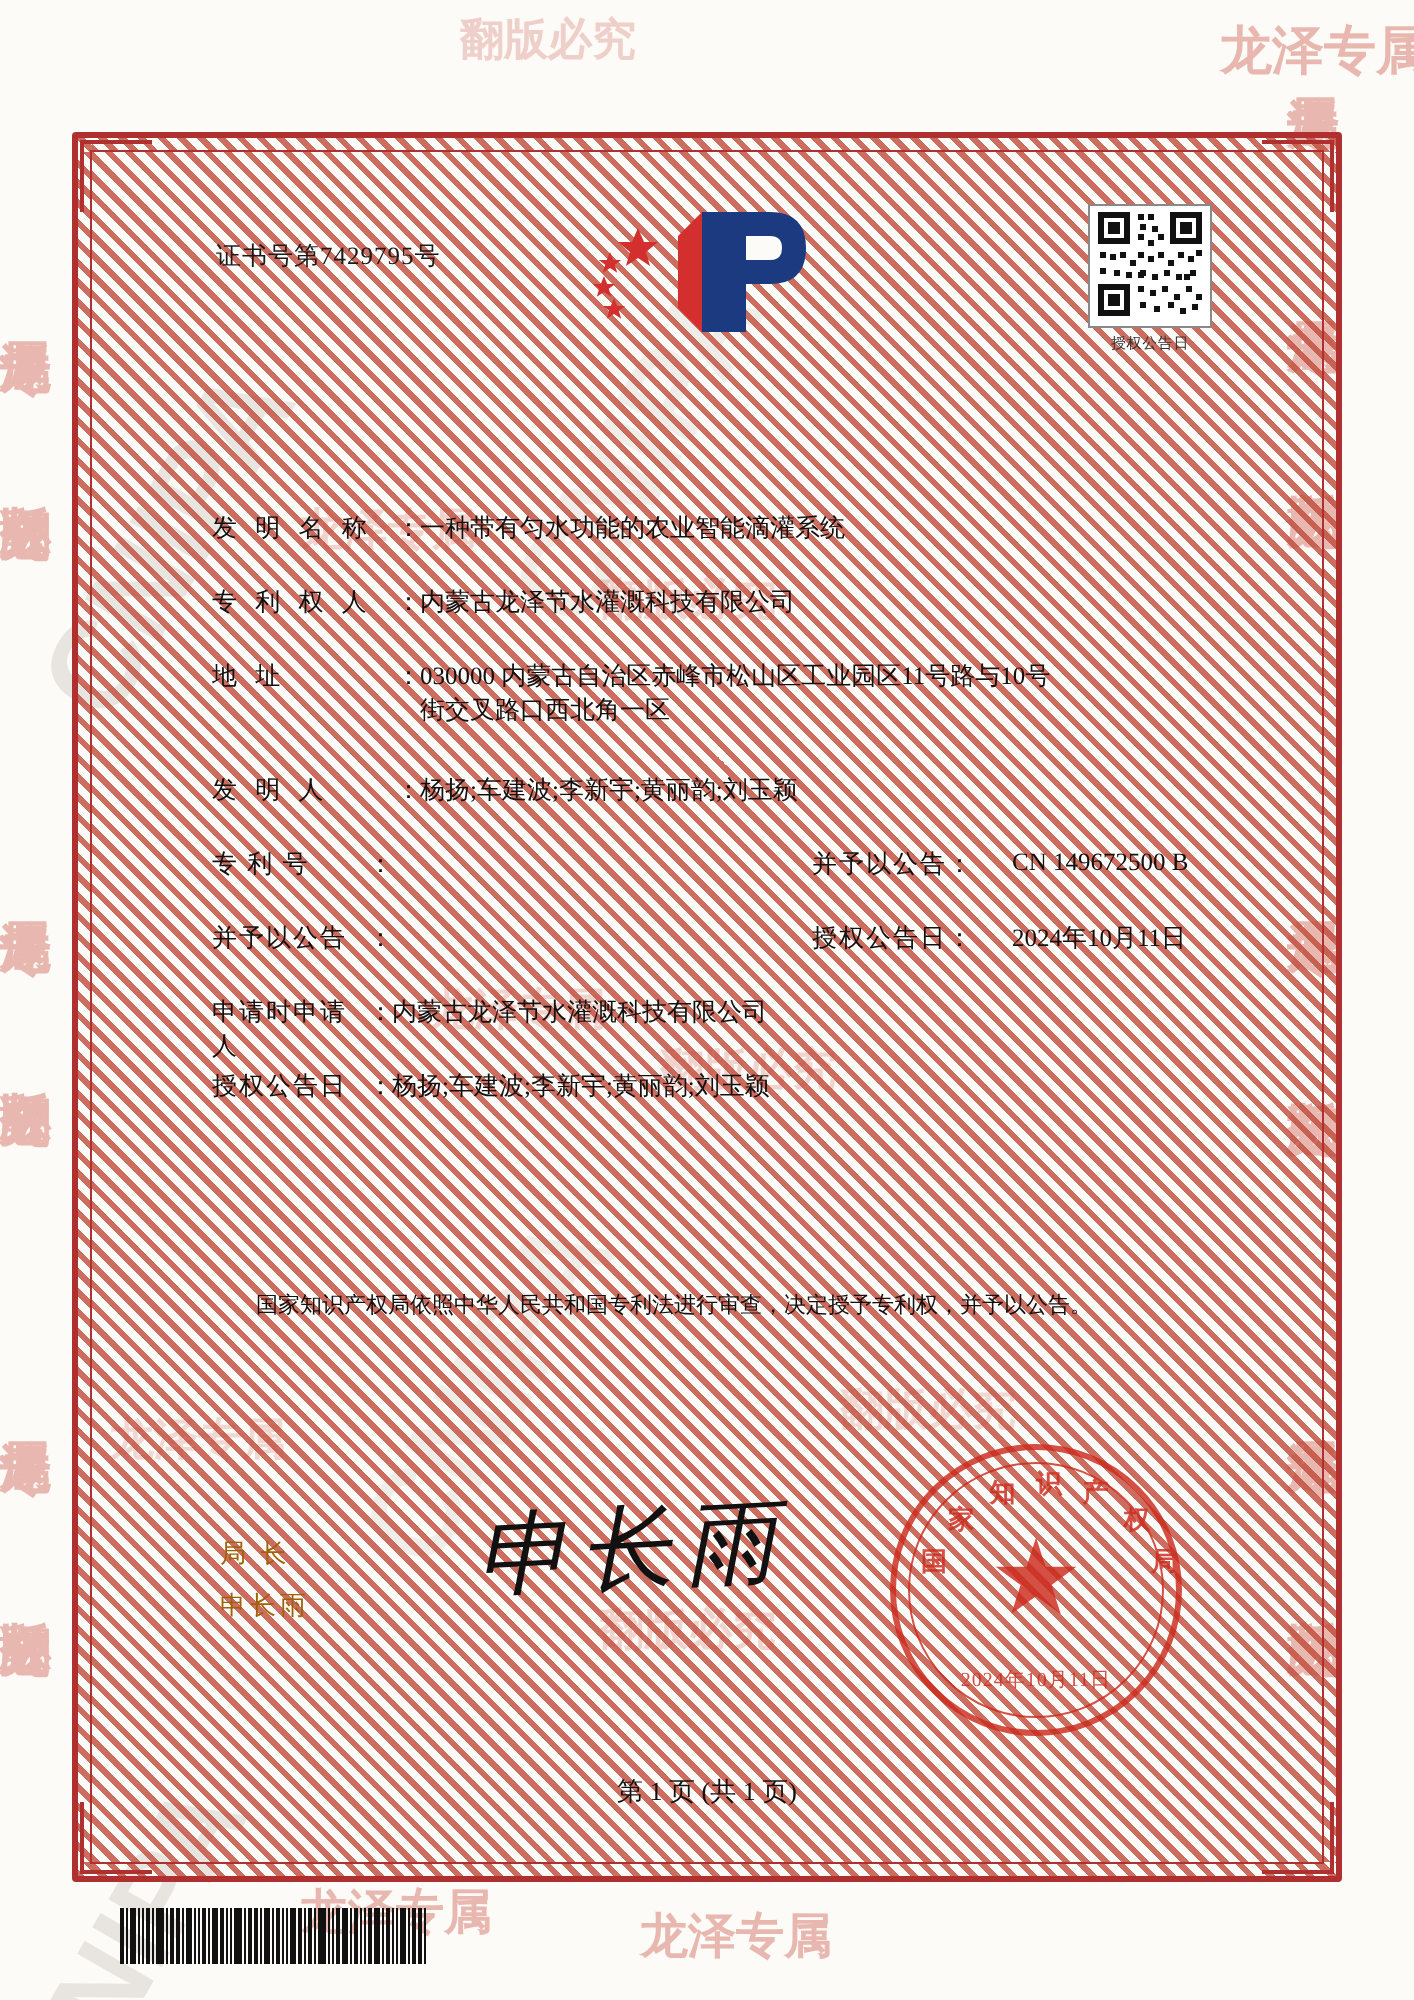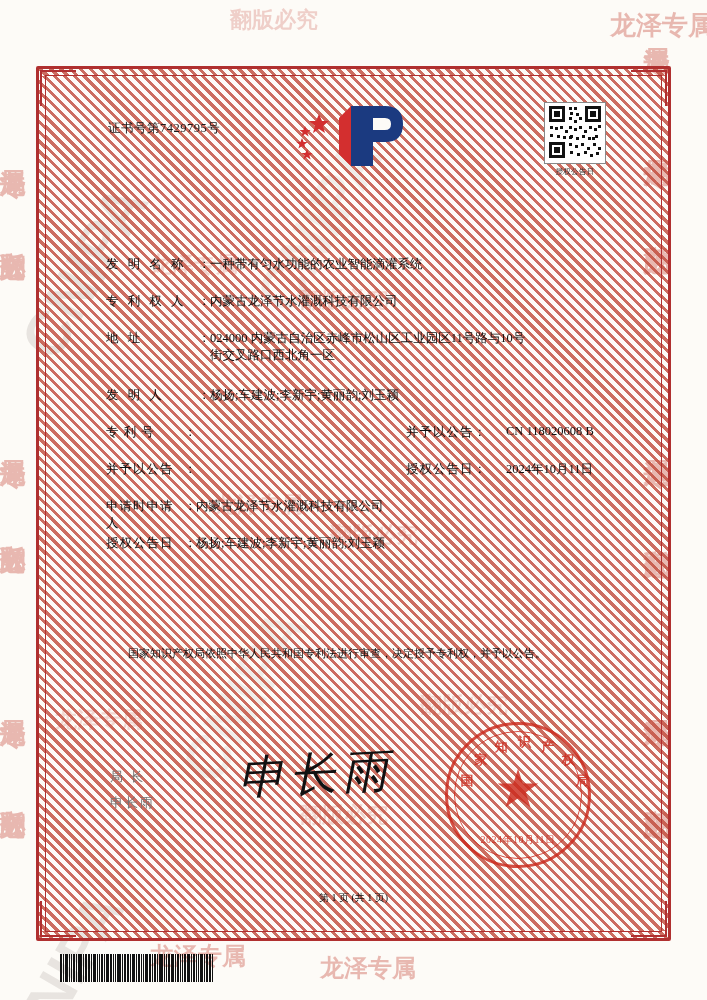--- a/index.html
+++ b/index.html
@@ -123,21 +123,21 @@
 
   .para{
     position:absolute;left:48px;right:30px;top:560px;
     font-size:11px;line-height:19px;color:#111;text-align:justify;
   }
   .para p{margin:0;}
   .para .indent{text-indent:22px;}
 
   .sign{
     position:absolute;left:52px;top:680px;
-    font-size:13px;letter-spacing:2px;color:#737373;line-height:26px;
+    font-size:13px;letter-spacing:2px;color:#a16207;line-height:26px;
   }
   .signature{
     position:absolute;left:180px;top:660px;
     font-size:46px;color:#111;
     font-family:"Liberation Serif","DejaVu Serif",serif;
     letter-spacing:6px;
     transform:rotate(-3deg);
     font-style:italic;
   }
 
@@ -166,21 +166,21 @@
     position:absolute;inset:0;
   }
   .seal-ring-text span{
     position:absolute;left:50%;top:50%;
     font-size:13px;font-weight:bold;
     transform-origin:0 0;
   }
 
   .page-no{
     position:absolute;left:0;right:0;bottom:18px;
-    text-align:center;font-size:10px;color:#111;
+    text-align:center;font-size:13px;color:#111;
   }
 
   
   .barcode{
     position:absolute;left:60px;bottom:18px;
     width:180px;height:28px;
     display:flex;align-items:flex-end;gap:1px;
   }
   .barcode i{display:block;background:#111;height:100%;}
 </style>
@@ -317,35 +317,35 @@
 
       <div class="row" style="margin-top:8px;">
         <span class="lbl">专 利 权 人</span>
         <span class="colon">：</span>
         <span class="val">内蒙古龙泽节水灌溉科技有限公司</span>
       </div>
 
       <div class="row" style="min-height:36px;">
         <span class="lbl">地        址</span>
         <span class="colon">：</span>
-        <span class="val">024000 内蒙古自治区赤峰市松山区工业园区11号路与10号</span>
+        <span class="val">030000 内蒙古自治区赤峰市松山区工业园区11号路与10号</span>
         <span class="val2">街交叉路口西北角一区</span>
       </div>
 
       <div class="row">
         <span class="lbl">发 明 人</span>
         <span class="colon">：</span>
         <span class="val">杨扬;车建波;李新宇;黄丽韵;刘玉颖</span>
       </div>
 
       <div class="row two" style="margin-top:16px;">
         <span class="lbl">专 利 号</span>
         <span class="colon">：</span>
         <span class="rlbl">并予以公告：</span>
-        <span class="rval">CN 118020608 B</span>
+        <span class="rval">CN 149672500 B</span>
       </div>
 
       <div class="row two">
         <span class="lbl">并予以公告</span>
         <span class="colon">：</span>
         <span class="rlbl">授权公告日：</span>
         <span class="rval">2024年10月11日</span>
       </div>
 
       <div class="row two" style="margin-top:16px;">

